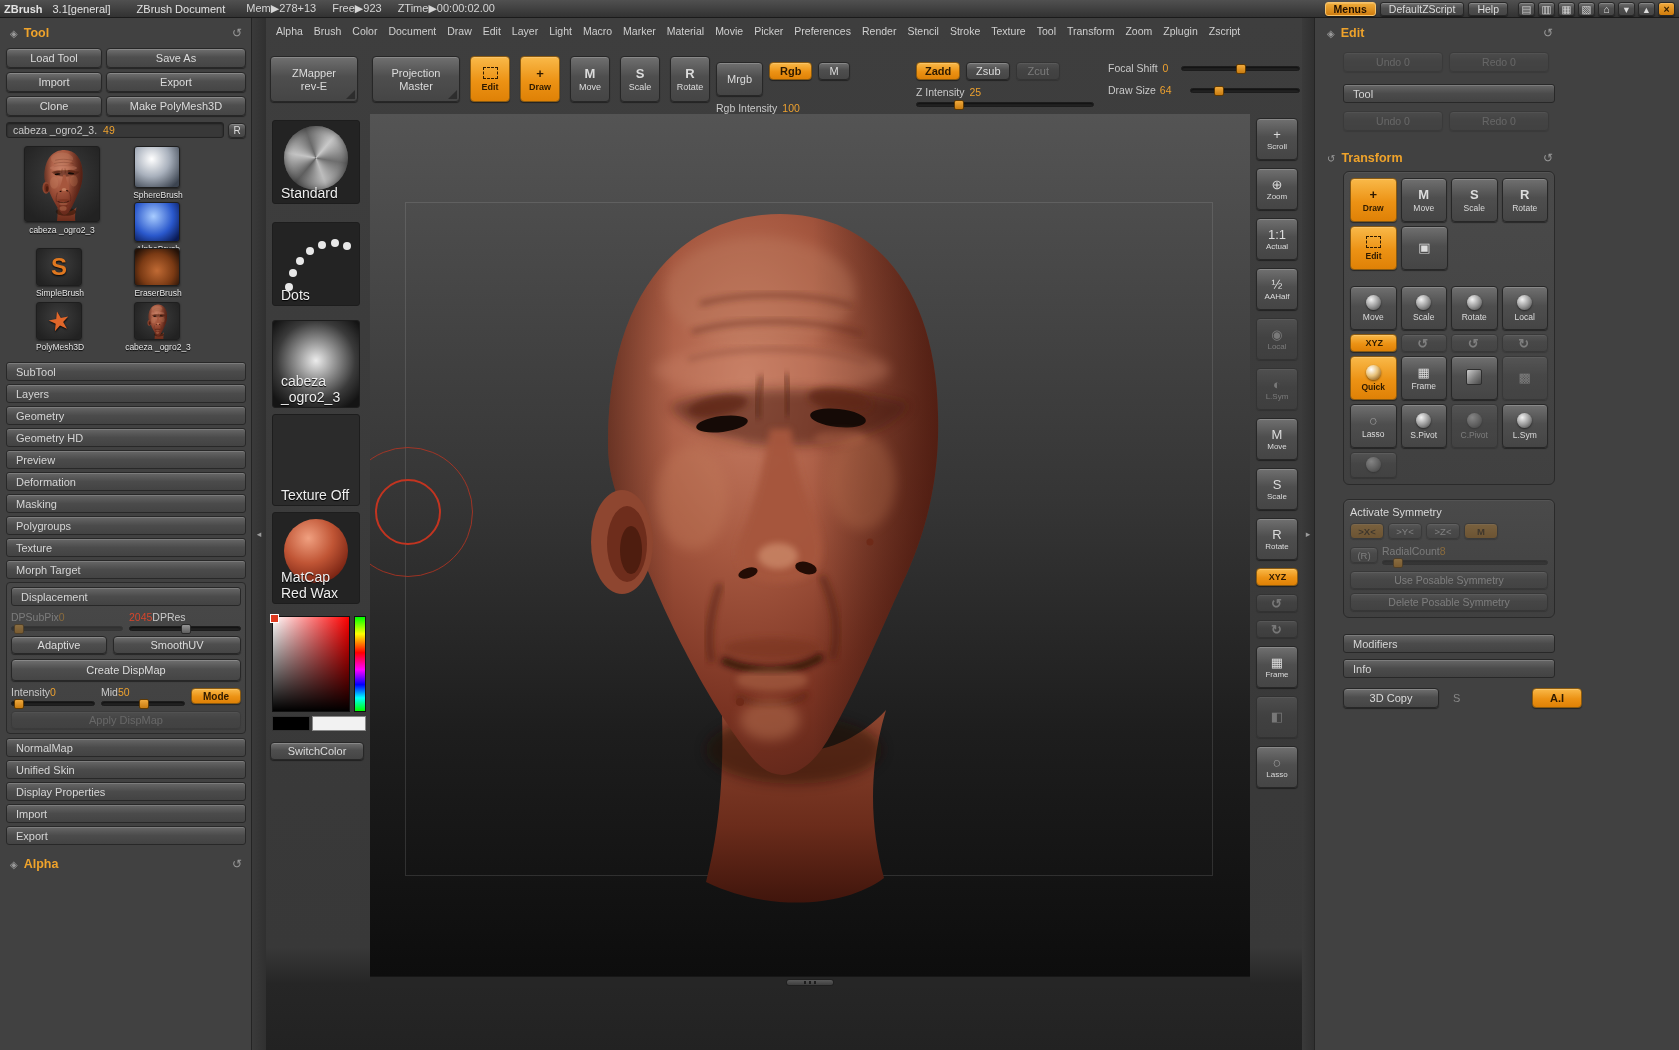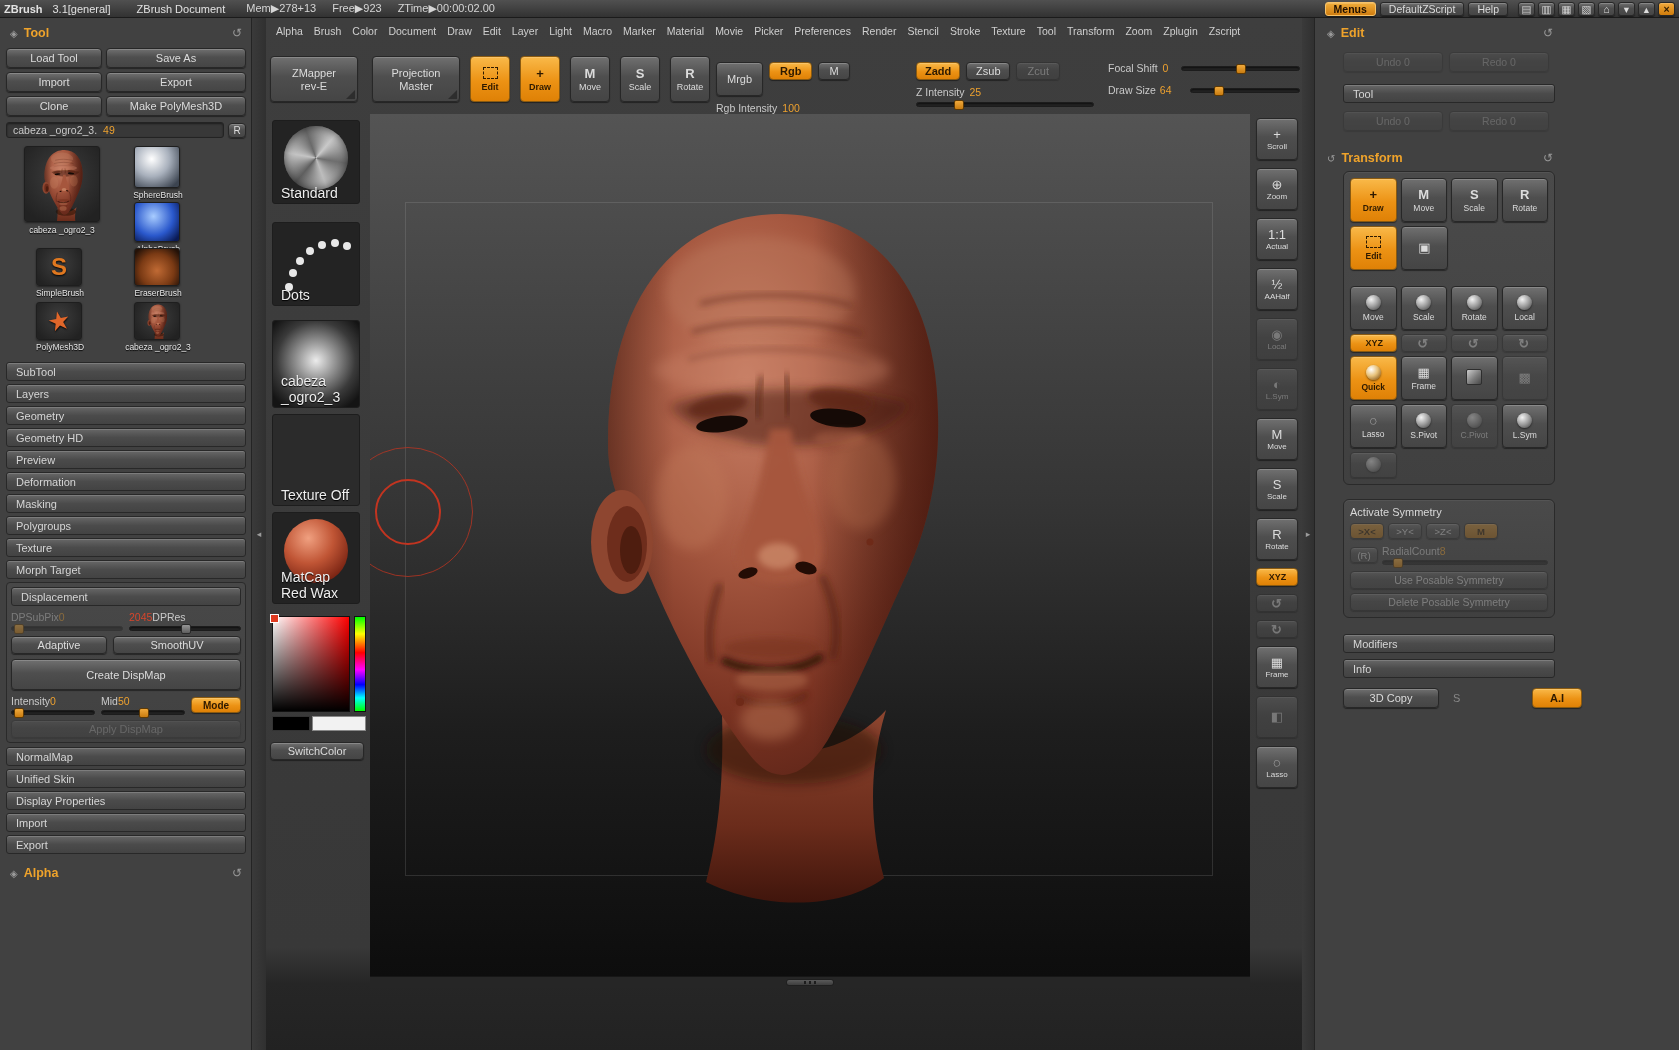--- a/index.html
+++ b/index.html
@@ -429,21 +429,21 @@
           <div class="slider gray">
               <span class="handle" style="left:46%"></span>
             </div>
         </div>
       </div>
       <div class="exp-row">
         <div class="btn" style="width:96px;height:18px">Adaptive</div>
         <div class="btn" style="flex:1;height:18px">SmoothUV</div>
       </div>
       <div class="exp-row">
-        <div class="btn" style="flex:1;height:31px">Create DispMap</div>
+        <div class="btn" style="flex:1;height:22px">Create DispMap</div>
       </div>
       <div class="exp-row">
         <div class="sliderbox">
           <div class="sb-text">
               <span>Intensity</span>
               <span class="orange-text">0</span>
             </div>
           <div class="slider">
               <span class="handle" style="left:2%"></span>
             </div>

